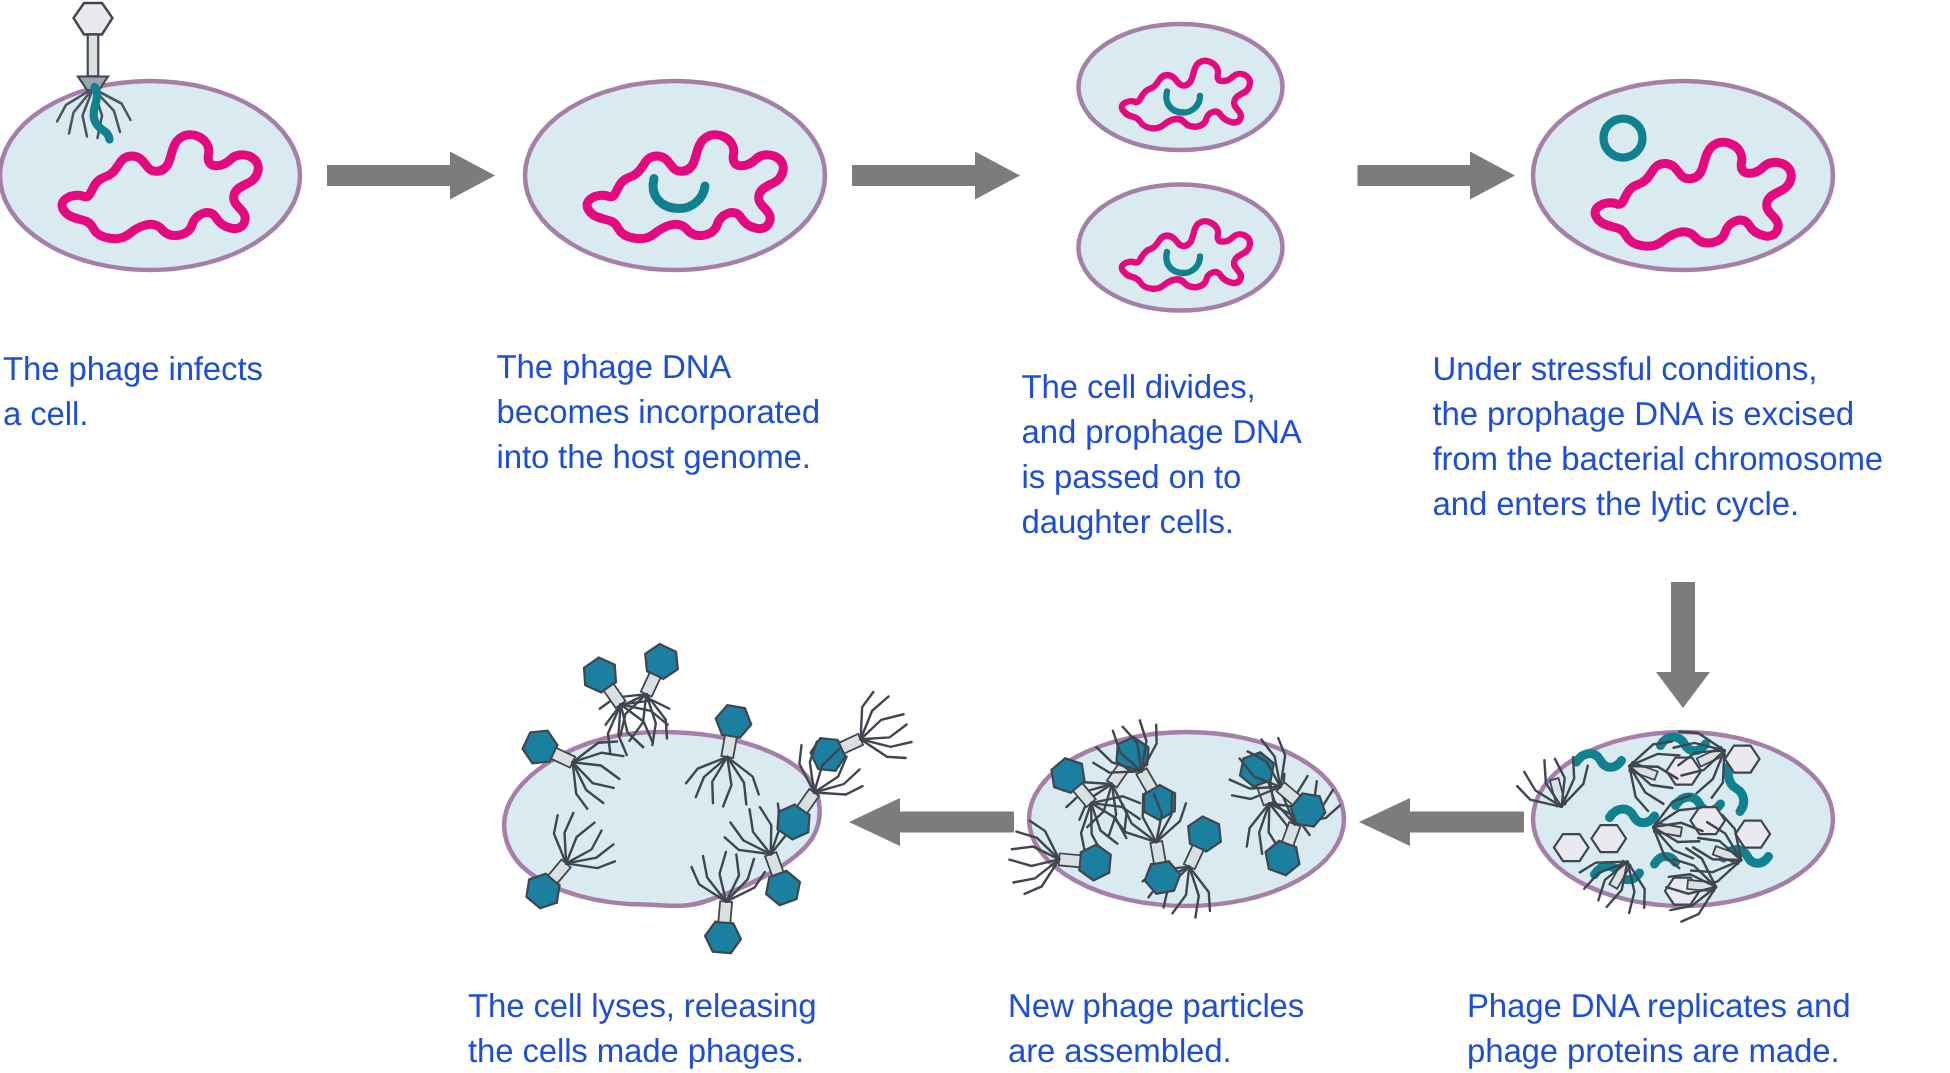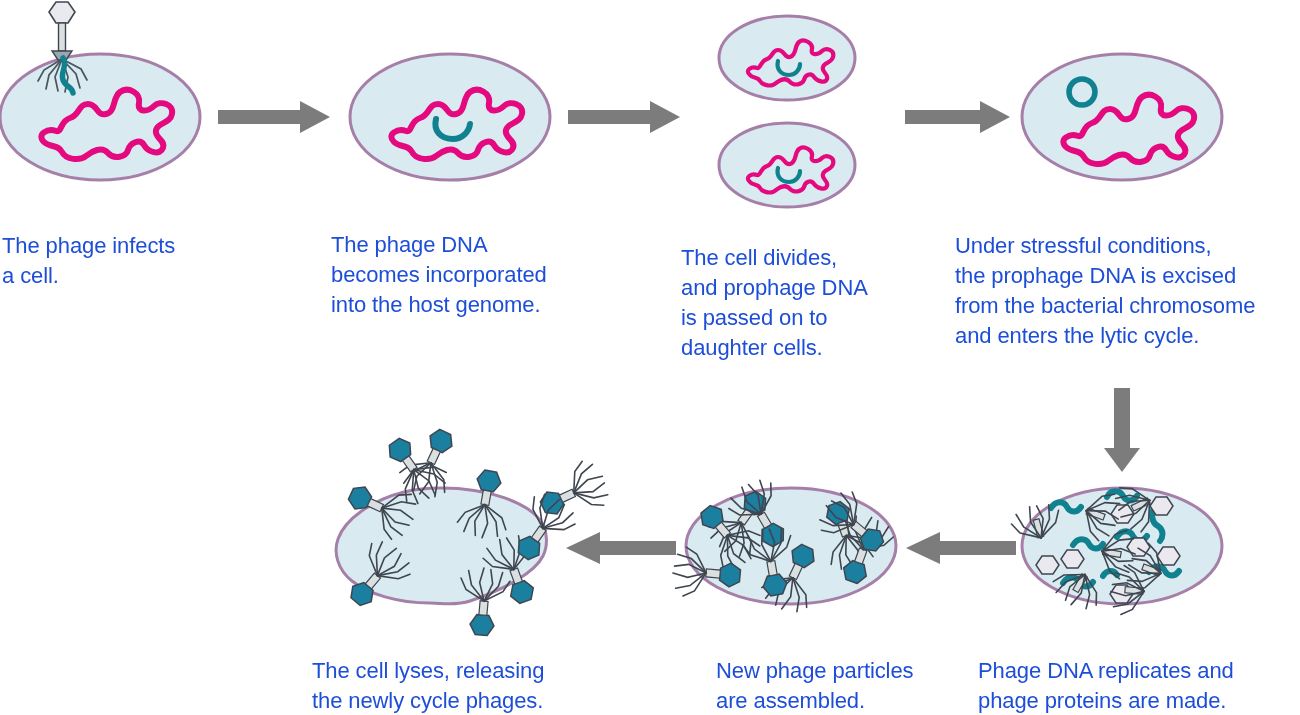--- a/index.html
+++ b/index.html
@@ -28,21 +28,21 @@
     line-height: 30px;
     color: #1d4ed8;
     white-space: pre-line;
     letter-spacing: -0.1px;
   }
   #cap-1 { left: 2px;    top: 231px; width: 260px; }
   #cap-2 { left: 331px;  top: 230px; width: 300px; }
   #cap-3 { left: 681px;  top: 231px; width: 280px; margin-top: 12px; }
   #cap-4 { left: 955px;  top: 231px; width: 360px; }
   #cap-5 { left: 312px;  top: 656px; width: 320px; }
-  #cap-6 { left: 672px;  top: 656px; width: 260px; margin-left: 44px; }
+  #cap-6 { left: 672px;  top: 656px; width: 260px; }
   #cap-7 { left: 978px;  top: 656px; width: 340px; }
 </style>
 </head>
 <body>
 
 <svg id="diagram" viewBox="0 0 1300 715" xmlns="http://www.w3.org/2000/svg">
   <defs>
     <g id="phage-legs">
       <path d="M0,0 L-13,16 L-16,30"></path>
       <path d="M0,0 L-7,18 L-4,32"></path>
@@ -374,17 +374,17 @@
 into the host genome.</div>
 <div class="caption" id="cap-3">The cell divides,
 and prophage DNA
 is passed on to
 daughter cells.</div>
 <div class="caption" id="cap-4">Under stressful conditions,
 the prophage DNA is excised
 from the bacterial chromosome
 and enters the lytic cycle.</div>
 <div class="caption" id="cap-5">The cell lyses, releasing
-the newly cycle phages.</div>
+the cells made phages.</div>
 <div class="caption" id="cap-6">New phage particles
 are assembled.</div>
 <div class="caption" id="cap-7">Phage DNA replicates and
 phage proteins are made.</div>
 
 </body></html>

